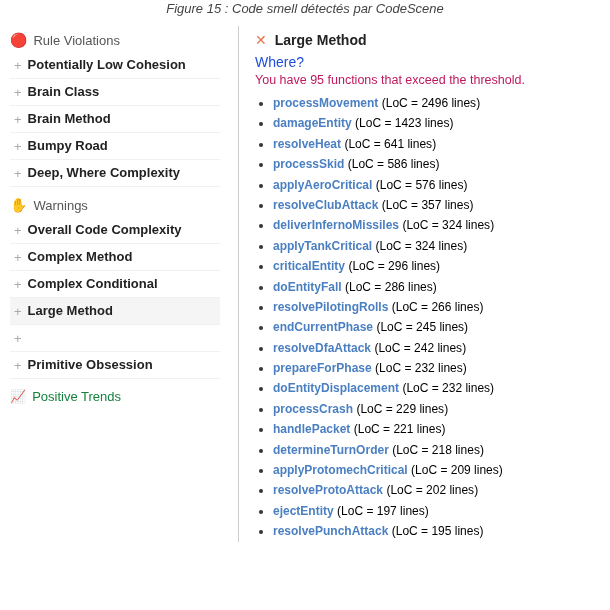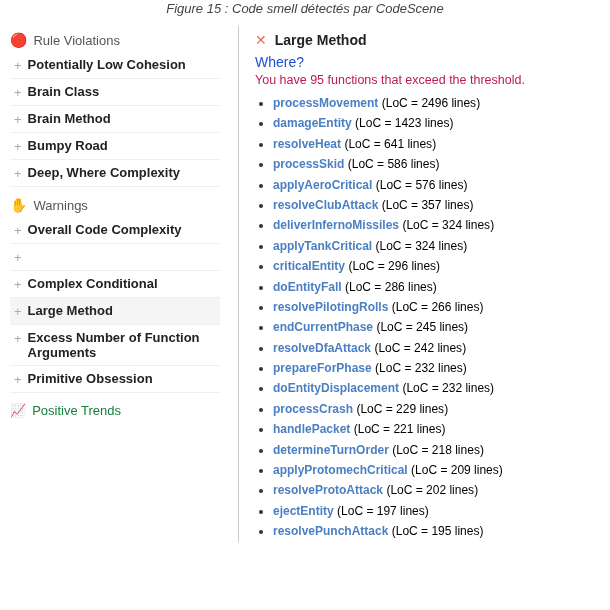--- a/index.html
+++ b/index.html
@@ -170,32 +170,32 @@
       <span class="section-icon-warn">✋</span>
       <span>Warnings</span>
     </div>
     <div>
       <div class="rule-item">
         <span class="plus-icon">+</span>
         <span class="rule-label">Overall Code Complexity</span>
       </div>
       <div class="rule-item">
         <span class="plus-icon">+</span>
+        <span class="rule-label">Complex Method</span>
       </div>
       <div class="rule-item">
         <span class="plus-icon">+</span>
         <span class="rule-label">Complex Conditional</span>
       </div>
       <div class="rule-item highlighted">
         <span class="plus-icon">+</span>
         <span class="rule-label">Large Method</span>
       </div>
       <div class="rule-item">
         <span class="plus-icon">+</span>
-        <span class="rule-label">Excess Number of Function Arguments</span>
       </div>
       <div class="rule-item">
         <span class="plus-icon">+</span>
         <span class="rule-label">Primitive Obsession</span>
       </div>
     </div>
 
     <div class="section-header positive-section">
       <span class="section-icon-pos" style="font-size:13px;">📈</span>
       <span style="color:#15803d;">Positive Trends</span>

